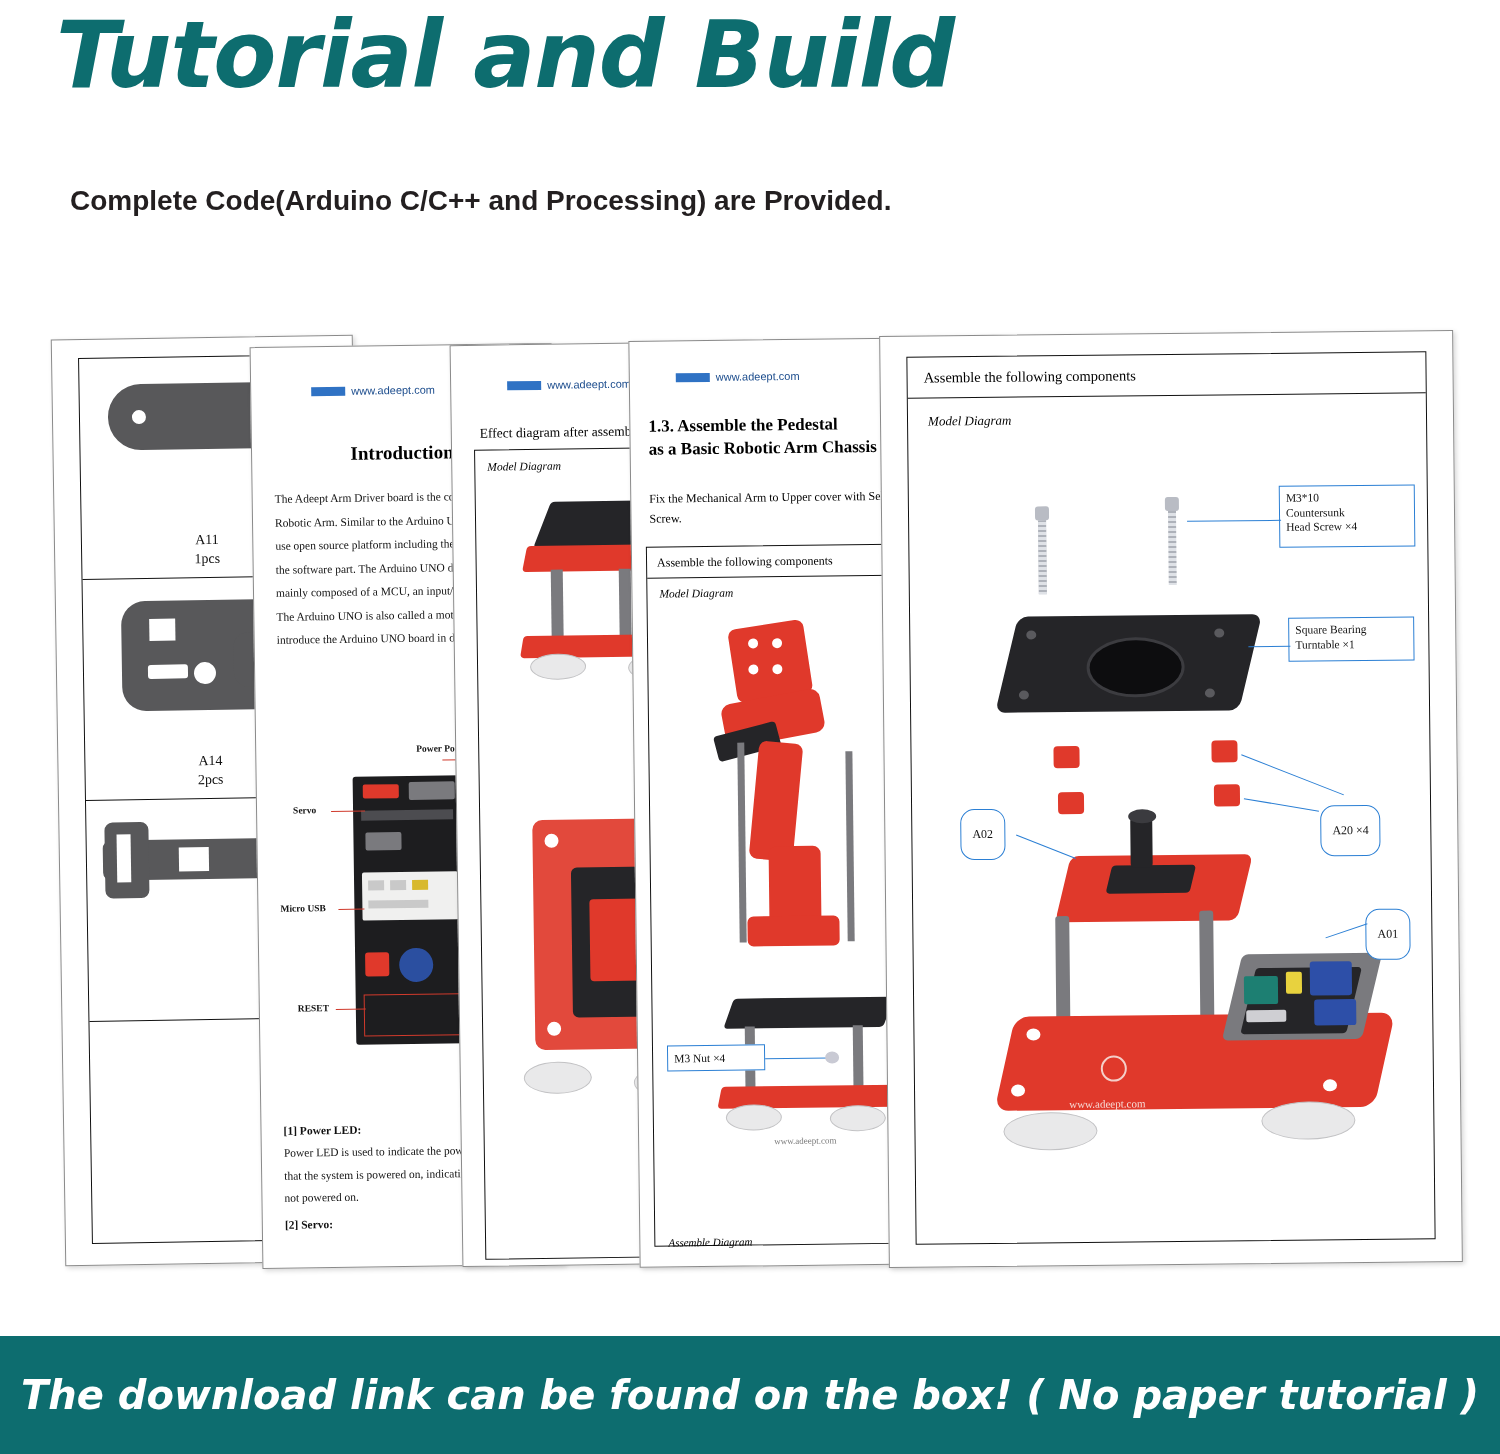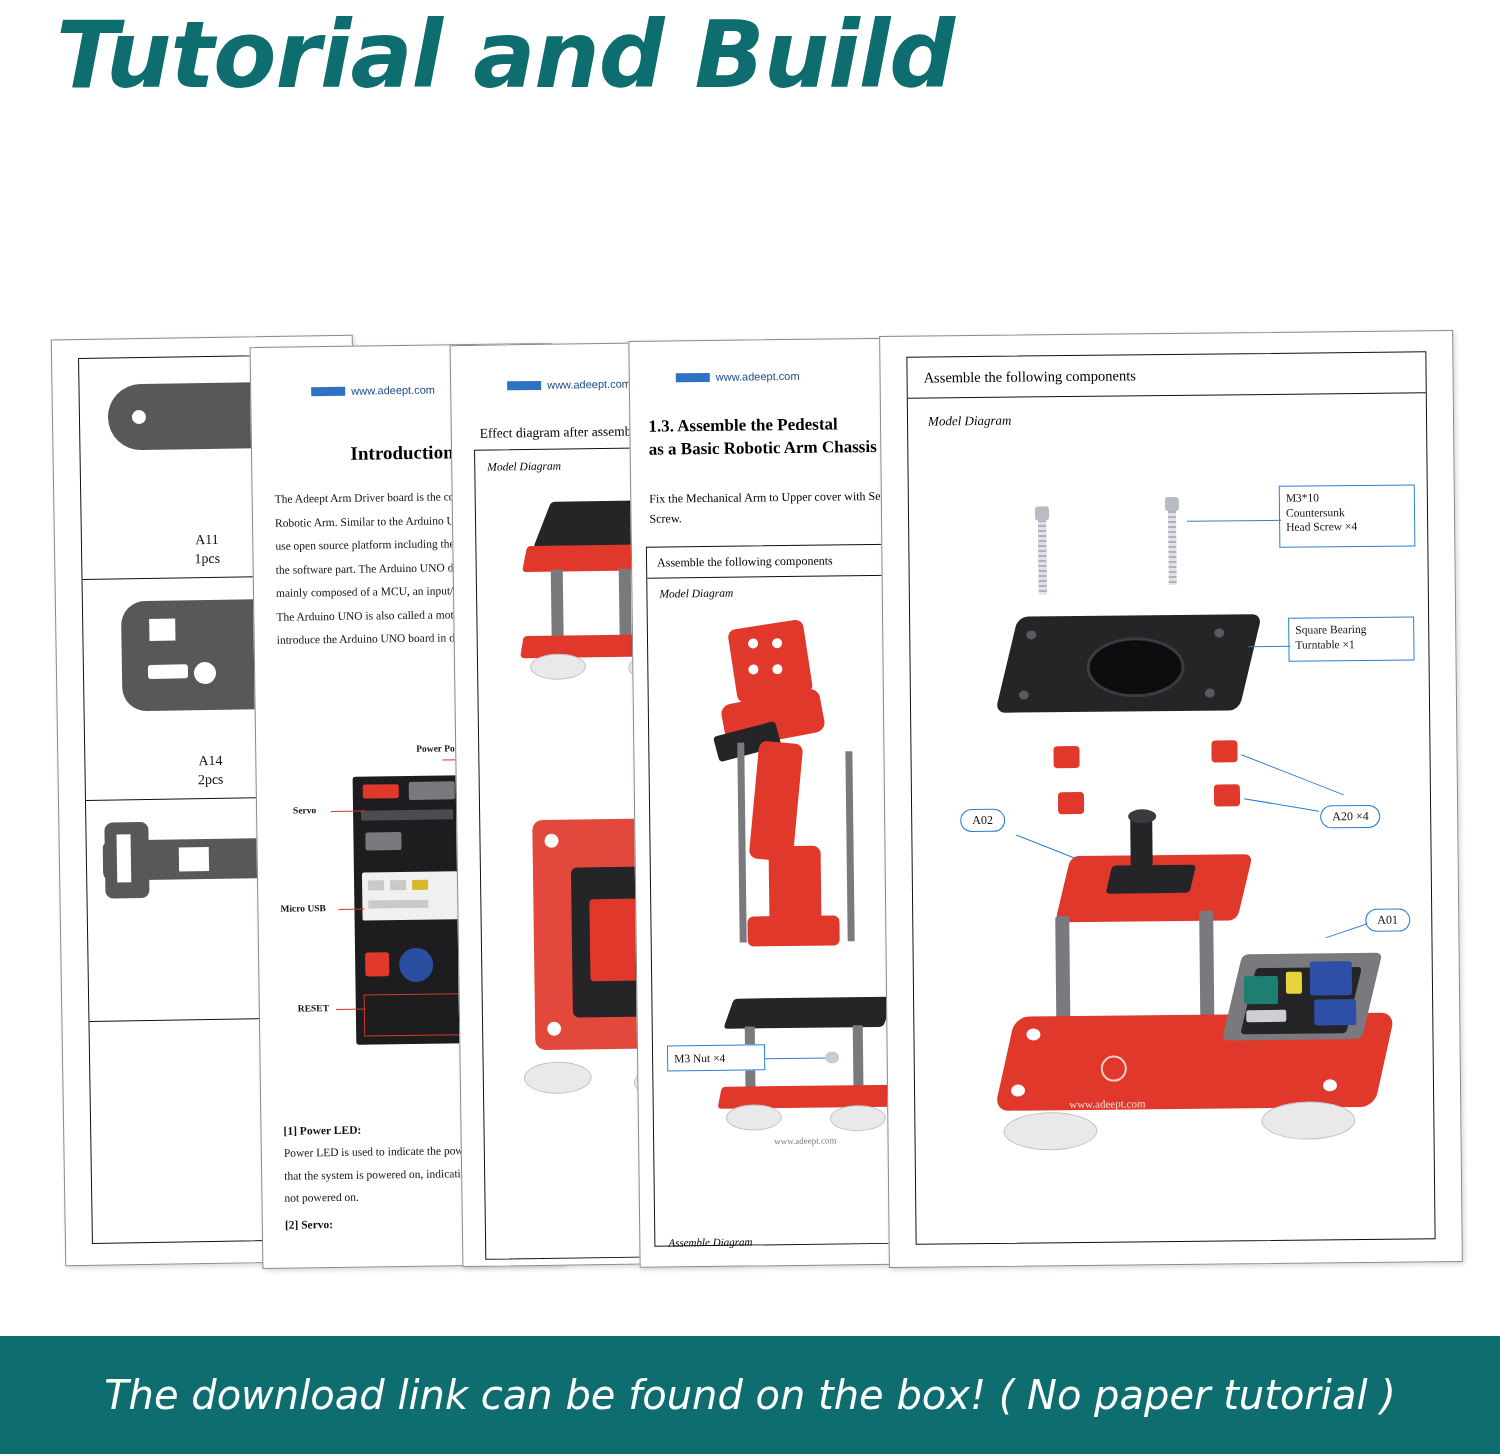--- a/index.html
+++ b/index.html
@@ -236,21 +236,21 @@
     white-space: pre-line;
     box-sizing: border-box;
   }
   .cal-bubble {
     position: absolute;
     border: 1px solid #2b7fd4;
     border-radius: 14px;
     color: #111;
     font-family: "Liberation Serif", serif;
     font-size: 12px;
-    padding: 3px 11px;
+    padding: 17px 11px;
     background: #fff;
     white-space: nowrap;
   }
   .bluelead {
     position: absolute;
     background: #2b7fd4;
     height: 1px;
     transform-origin: 0 0;
   }
 
@@ -261,21 +261,21 @@
     width: 1500px; height: 118px;
     background: #0d6d6f;
   }
   #footer-text {
     position: absolute;
     left: 0; top: 0; width: 1500px; height: 118px;
     display: flex; align-items: center; justify-content: center;
     color: #ffffff;
     font-family: "DejaVu Sans", sans-serif;
     font-style: italic;
-    font-weight: normal;
+    font-weight: bold;
     font-size: 40px;
     white-space: nowrap;
   }
 
   
   .red { background: #e0392b; position: absolute; }
   .dark { background: #252528; position: absolute; }
   .grey { background: #7a7a7e; position: absolute; }
   .suction {
     position: absolute;
@@ -283,20 +283,21 @@
     border: 1px solid #c2c2c4;
     border-radius: 50%;
   }
 </style>
 </head>
 <body>
 
 <div id="title">Tutorial and Build</div>
 
 <div id="subtitle">
+  <div>Complete Code(Arduino C/C++ and Processing) are Provided.</div>
 </div>
 
 <div id="pages">
 
   <div class="page" id="page1">
     <div class="parts-table">
 
       <div class="parts-row">
         <div class="shape-grey" style="left:28px;top:26px;width:200px;height:66px;border-radius:33px 10px 10px 33px;"></div>
         <div style="position:absolute;left:52px;top:52px;width:14px;height:14px;border-radius:50%;background:#fff;"></div>

